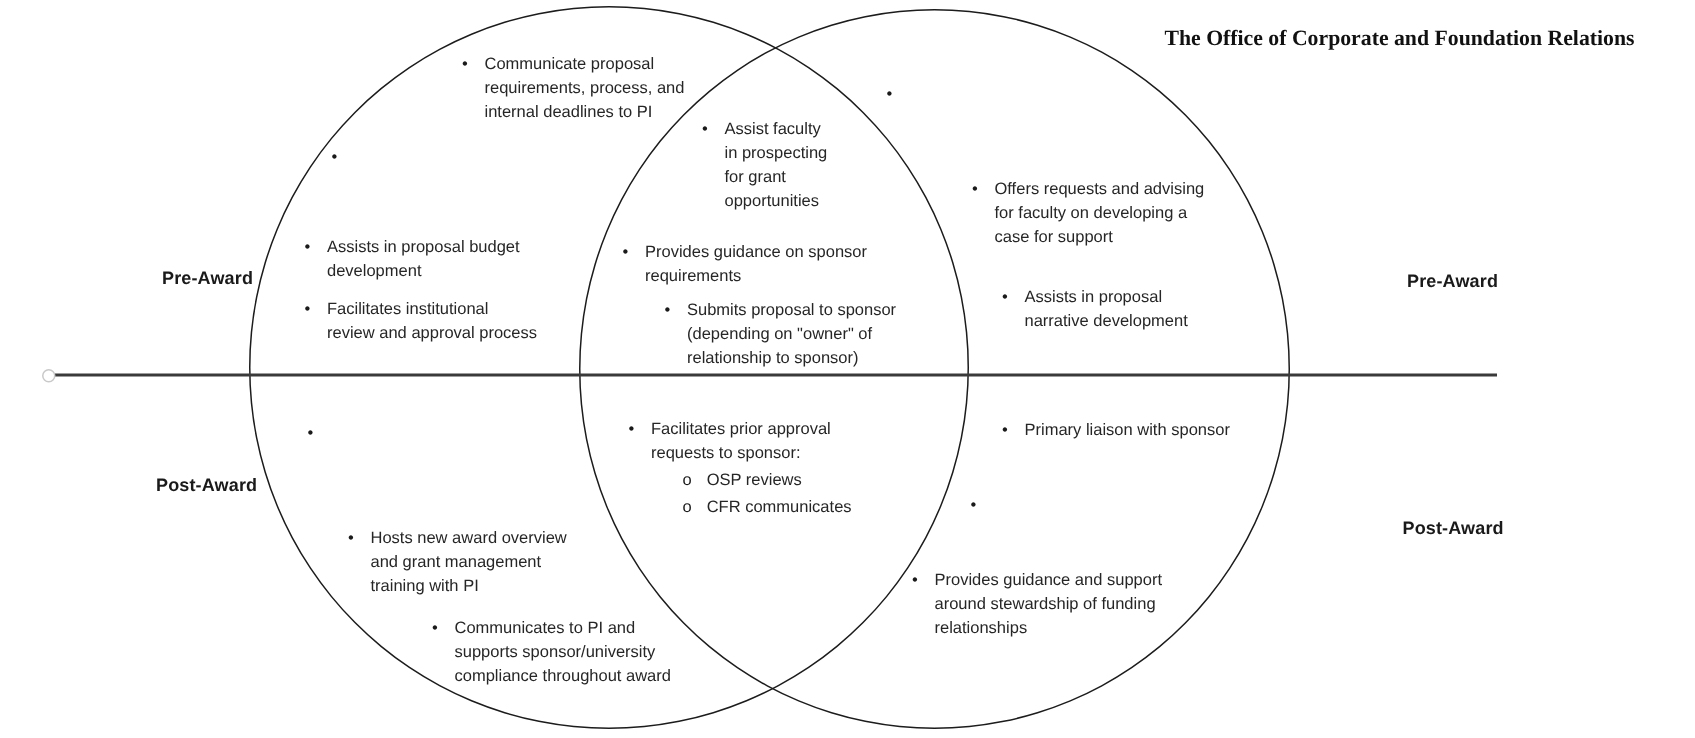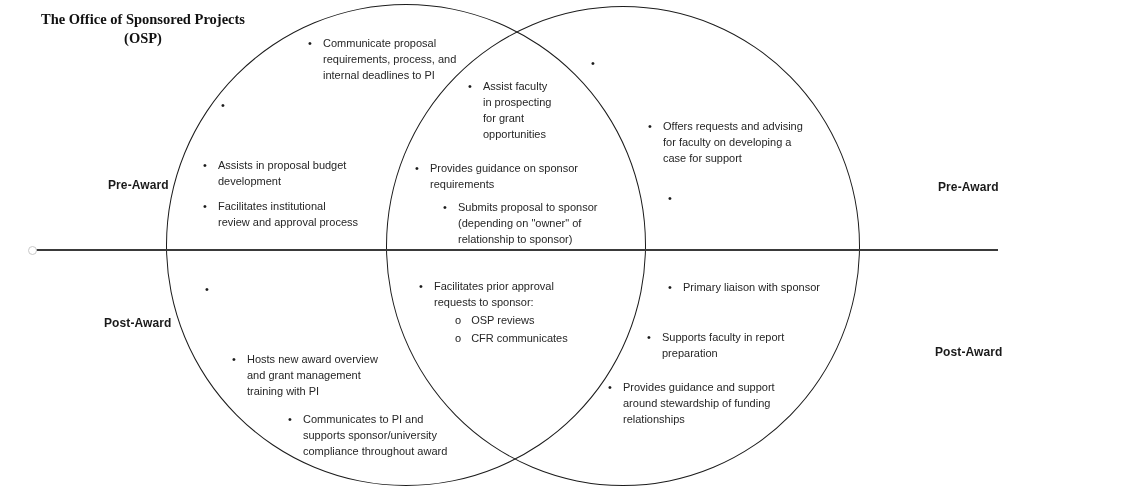--- a/index.html
+++ b/index.html
@@ -96,25 +96,22 @@
 </head>
 <body>
 
 <div id="stage">
 
   <div class="circle" id="osp-circle"></div>
   <div class="circle" id="cfr-circle"></div>
   <div id="divider"></div>
   <div id="divider-dot"></div>
 
-  <div class="title" id="left-title">
-    <div>The Office of Sponsored Projects</div>
-    <div>(OSP)</div>
-  </div>
   <div class="title" id="right-title">
+    <div>The Office of Corporate and Foundation Relations</div>
   </div>
 
   <div class="phase" id="lbl-left-pre">Pre-Award</div>
   <div class="phase" id="lbl-left-post">Post-Award</div>
   <div class="phase" id="lbl-right-pre">Pre-Award</div>
   <div class="phase" id="lbl-right-post">Post-Award</div>
 
   <div class="item" id="it-osp-pre-0">
     <span class="bullet">•</span>
     <span class="txt">Communicate proposal
@@ -158,20 +155,22 @@
     <span class="bullet">•</span>
   </div>
   <div class="item" id="it-cfr-pre-1">
     <span class="bullet">•</span>
     <span class="txt">Offers requests and advising
 for faculty on developing a
 case for support</span>
   </div>
   <div class="item" id="it-cfr-pre-2">
     <span class="bullet">•</span>
+    <span class="txt">Assists in proposal
+narrative development</span>
   </div>
 
   <div class="item" id="it-osp-post-0">
     <span class="bullet">•</span>
   </div>
   <div class="item" id="it-osp-post-1">
     <span class="bullet">•</span>
     <span class="txt">Hosts new award overview
 and grant management
 training with PI</span>
@@ -198,22 +197,20 @@
       </span>
     </span>
   </div>
 
   <div class="item" id="it-cfr-post-0">
     <span class="bullet">•</span>
     <span class="txt">Primary liaison with sponsor</span>
   </div>
   <div class="item" id="it-cfr-post-1">
     <span class="bullet">•</span>
-    <span class="txt">Supports faculty in report
-preparation</span>
   </div>
   <div class="item" id="it-cfr-post-2">
     <span class="bullet">•</span>
     <span class="txt">Provides guidance and support
 around stewardship of funding
 relationships</span>
   </div>
 
 </div>
 

